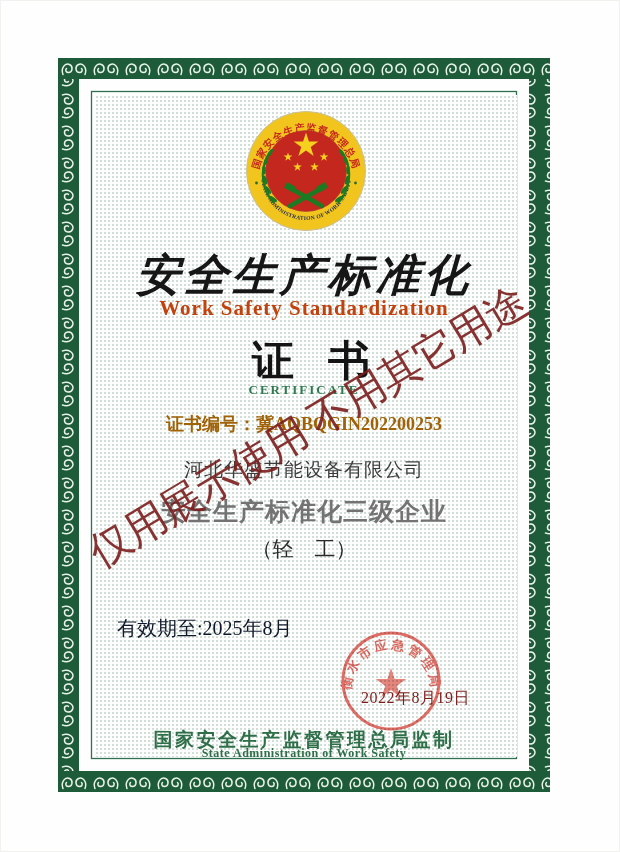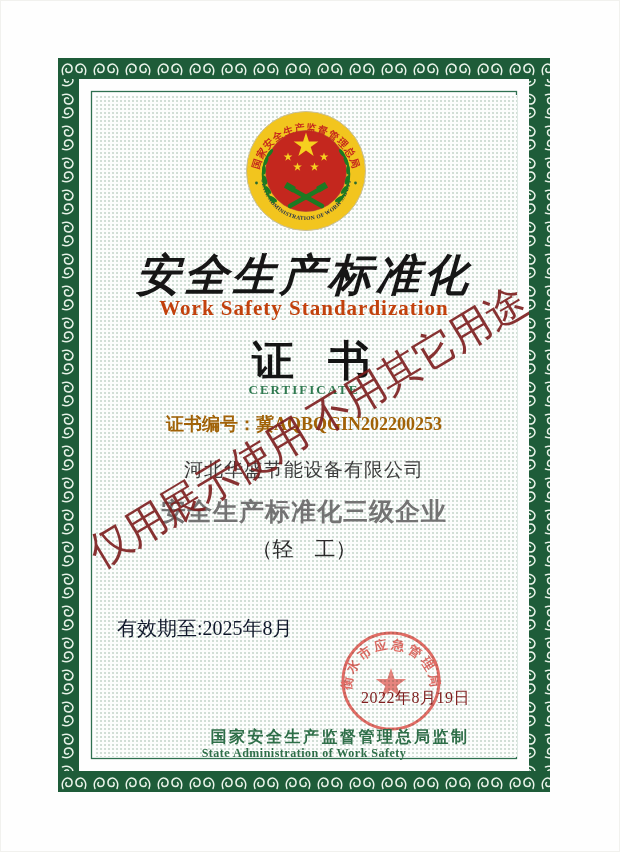--- a/index.html
+++ b/index.html
@@ -23,21 +23,21 @@
   .title-en{top:296px;font-size:21px;font-weight:bold;color:#c2410c;letter-spacing:1px;}
   .cert-cn{top:333px;font-size:42px;font-weight:bold;letter-spacing:34px;padding-left:24px;color:#141414;}
   .cert-en{top:382px;font-size:13px;font-weight:bold;color:#2f7a50;letter-spacing:2px;}
   .certno{top:412px;font-size:18px;font-weight:bold;color:#a16207;}
   .company{top:457px;font-size:19px;letter-spacing:1px;color:#3c3c3c;}
   .grade{top:495px;font-size:25px;font-weight:bold;letter-spacing:1px;color:#737373;}
   .industry{top:535px;font-size:21px;color:#2a2a2a;}
   .validity{left:117px;top:615px;font-size:20px;color:#0f172a;}
   .issuer{left:334px;top:664px;font-size:16px;color:#232323;}
   .issuedate{left:361px;top:688px;font-size:16px;color:#7f1d1d;letter-spacing:.5px;}
-  .footer-cn{top:727px;font-size:16px;font-weight:bold;color:#2e6e48;letter-spacing:2.5px;padding-left:36px;}
+  .footer-cn{top:727px;font-size:19px;font-weight:bold;color:#2e6e48;letter-spacing:2.5px;}
   .footer-en{top:746px;font-size:12px;font-weight:bold;color:#2e6e48;letter-spacing:.5px;}
   .stamp-svg{position:absolute;left:337px;top:627px;mix-blend-mode:multiply;opacity:.88;}
   .watermark{
     position:absolute;left:308px;top:427px;white-space:nowrap;
     font-size:42px;letter-spacing:-1px;color:#7c1d1d;opacity:.9;z-index:6;
     transform:translate(-50%,-50%) rotate(-31deg);
   }
 </style>
 </head>
 <body>

